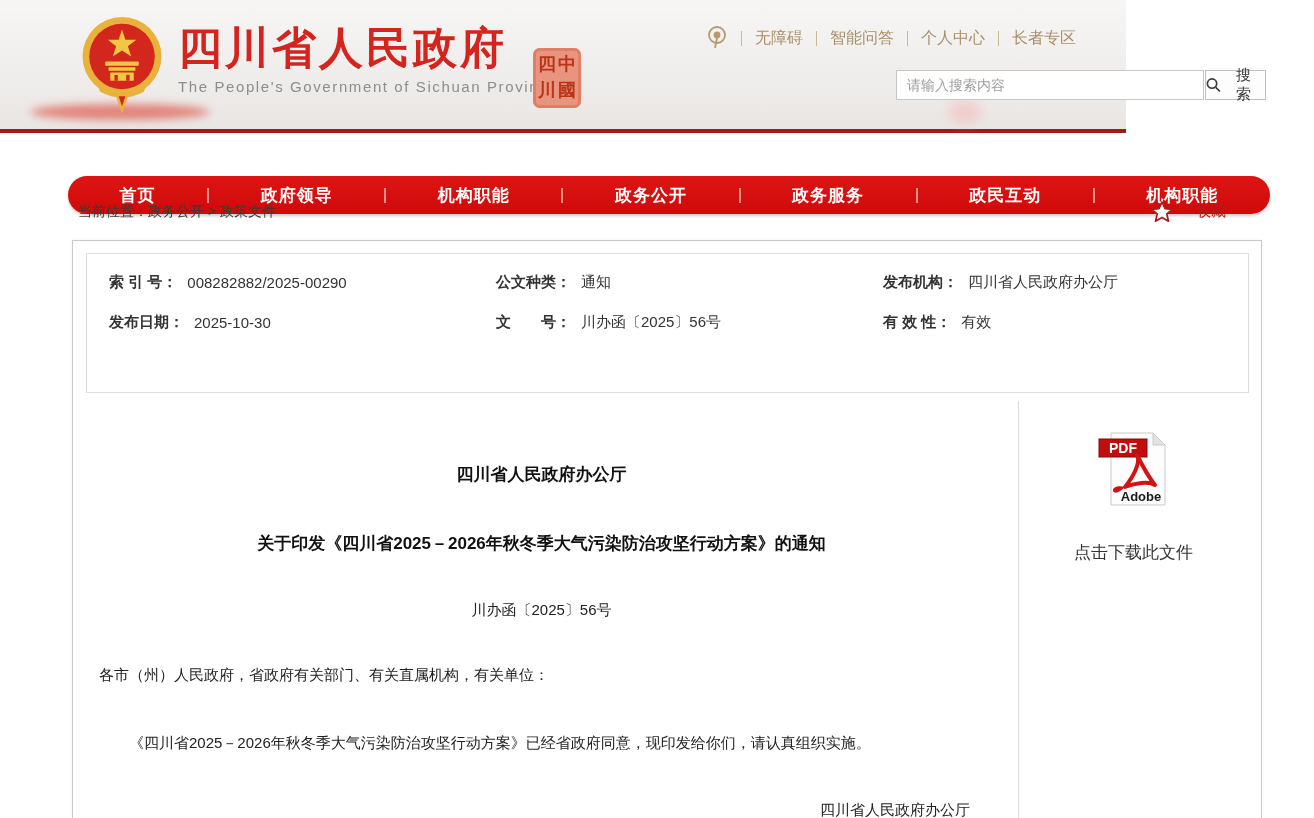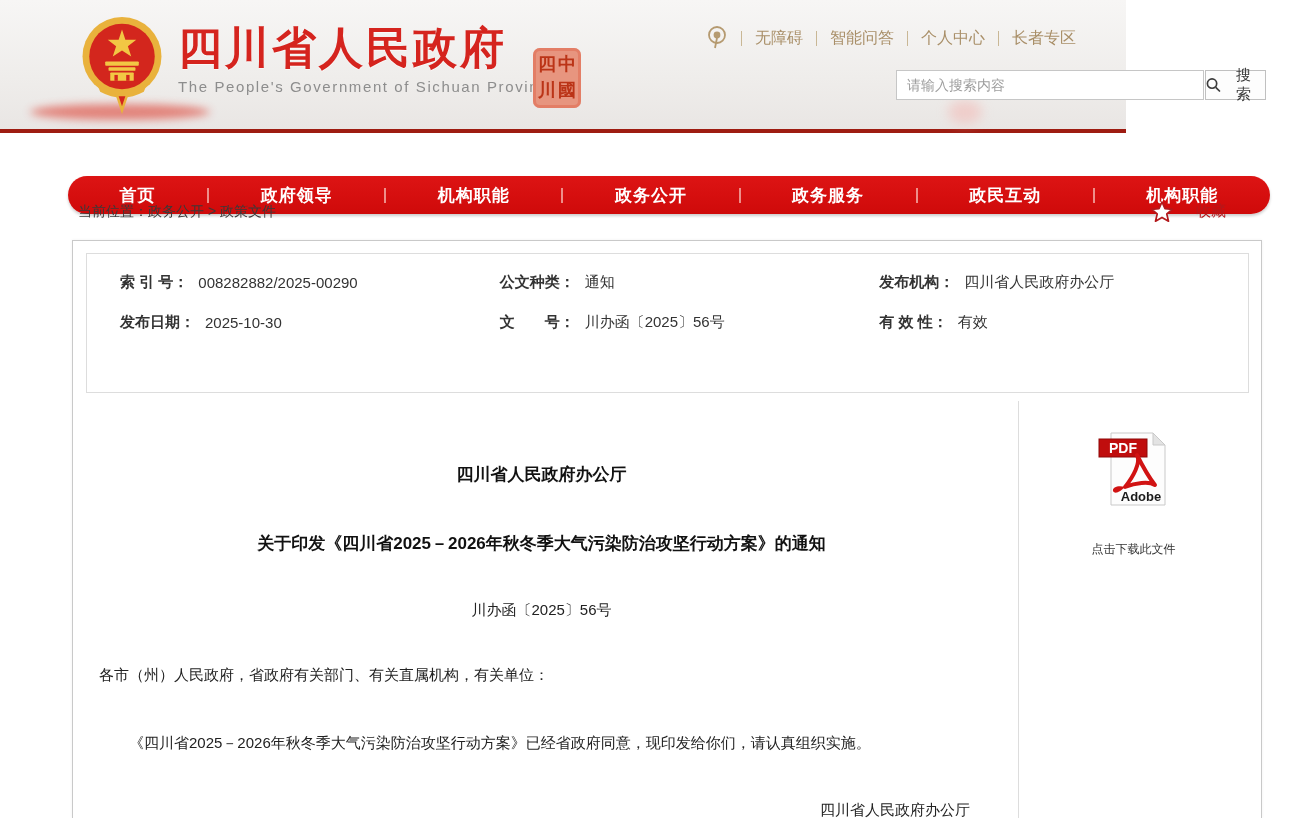--- a/index.html
+++ b/index.html
@@ -51,38 +51,38 @@
   .crumb-row { position:absolute; left:78px; top:202px; width:1190px; height:22px; }
   .crumb { font-size:14px; color:#3a3a3a; }
   .fav { position:absolute; right:42px; top:-2px; display:flex; align-items:center; gap:22px;
     color:#b3191c; font-size:15px; cursor:pointer; }
 
   
   .container { position:absolute; left:72px; top:240px; width:1190px; height:578px;
     background:#fff; border:1px solid #c9c9c9; border-bottom:none; box-shadow:0 0 3px rgba(0,0,0,.06); }
 
   .meta-box { position:absolute; left:13px; top:12px; width:1163px; height:140px; border:1px solid #ddd;
-    display:grid; grid-template-columns:1fr 1fr 1fr; grid-template-rows:1fr 1fr 1fr; padding:8px 11px; }
+    display:grid; grid-template-columns:1fr 1fr 1fr; grid-template-rows:1fr 1fr 1fr; padding:8px 0; }
   .meta-cell { display:flex; align-items:center; padding-left:22px; font-size:15px; color:#333; }
   .meta-label { font-weight:bold; margin-right:10px; white-space:pre; }
   .meta-value { color:#333; }
 
   .doc-col { position:absolute; left:0; top:152px; width:945px; bottom:0; padding:0 34px 0 26px; }
   .doc-issuer { margin-top:70px; text-align:center; font-size:17px; font-weight:bold; color:#111; }
   .doc-title { margin-top:46px; text-align:center; font-size:17px; font-weight:bold; color:#111; }
   .doc-number { margin-top:46px; text-align:center; font-size:15px; color:#222; }
   .doc-salutation { margin-top:46px; font-size:15px; color:#222; }
   .doc-body { margin-top:47px; font-size:15px; color:#222; text-indent:2em; line-height:1.5; }
   .doc-signoff { margin-top:46px; font-size:15px; color:#222; text-align:right; padding-right:14px; }
 
   .divider-v { position:absolute; left:945px; top:160px; bottom:0; width:1px; background:#ddd; }
 
   .pdf-col { position:absolute; left:946px; top:152px; right:13px; bottom:0; text-align:center; }
   .pdf-icon { display:inline-block; margin-top:36px; position:relative; width:74px; height:78px; cursor:pointer; }
-  .pdf-caption { margin-top:30px; font-size:12px; color:#333; cursor:pointer; }
+  .pdf-caption { margin-top:30px; font-size:17px; color:#333; cursor:pointer; }
 </style>
 </head>
 <body>
 
 <div class="stage">
 
   <div class="header">
     <div class="blob blob1"></div>
     <div class="blob blob2"></div>
 

